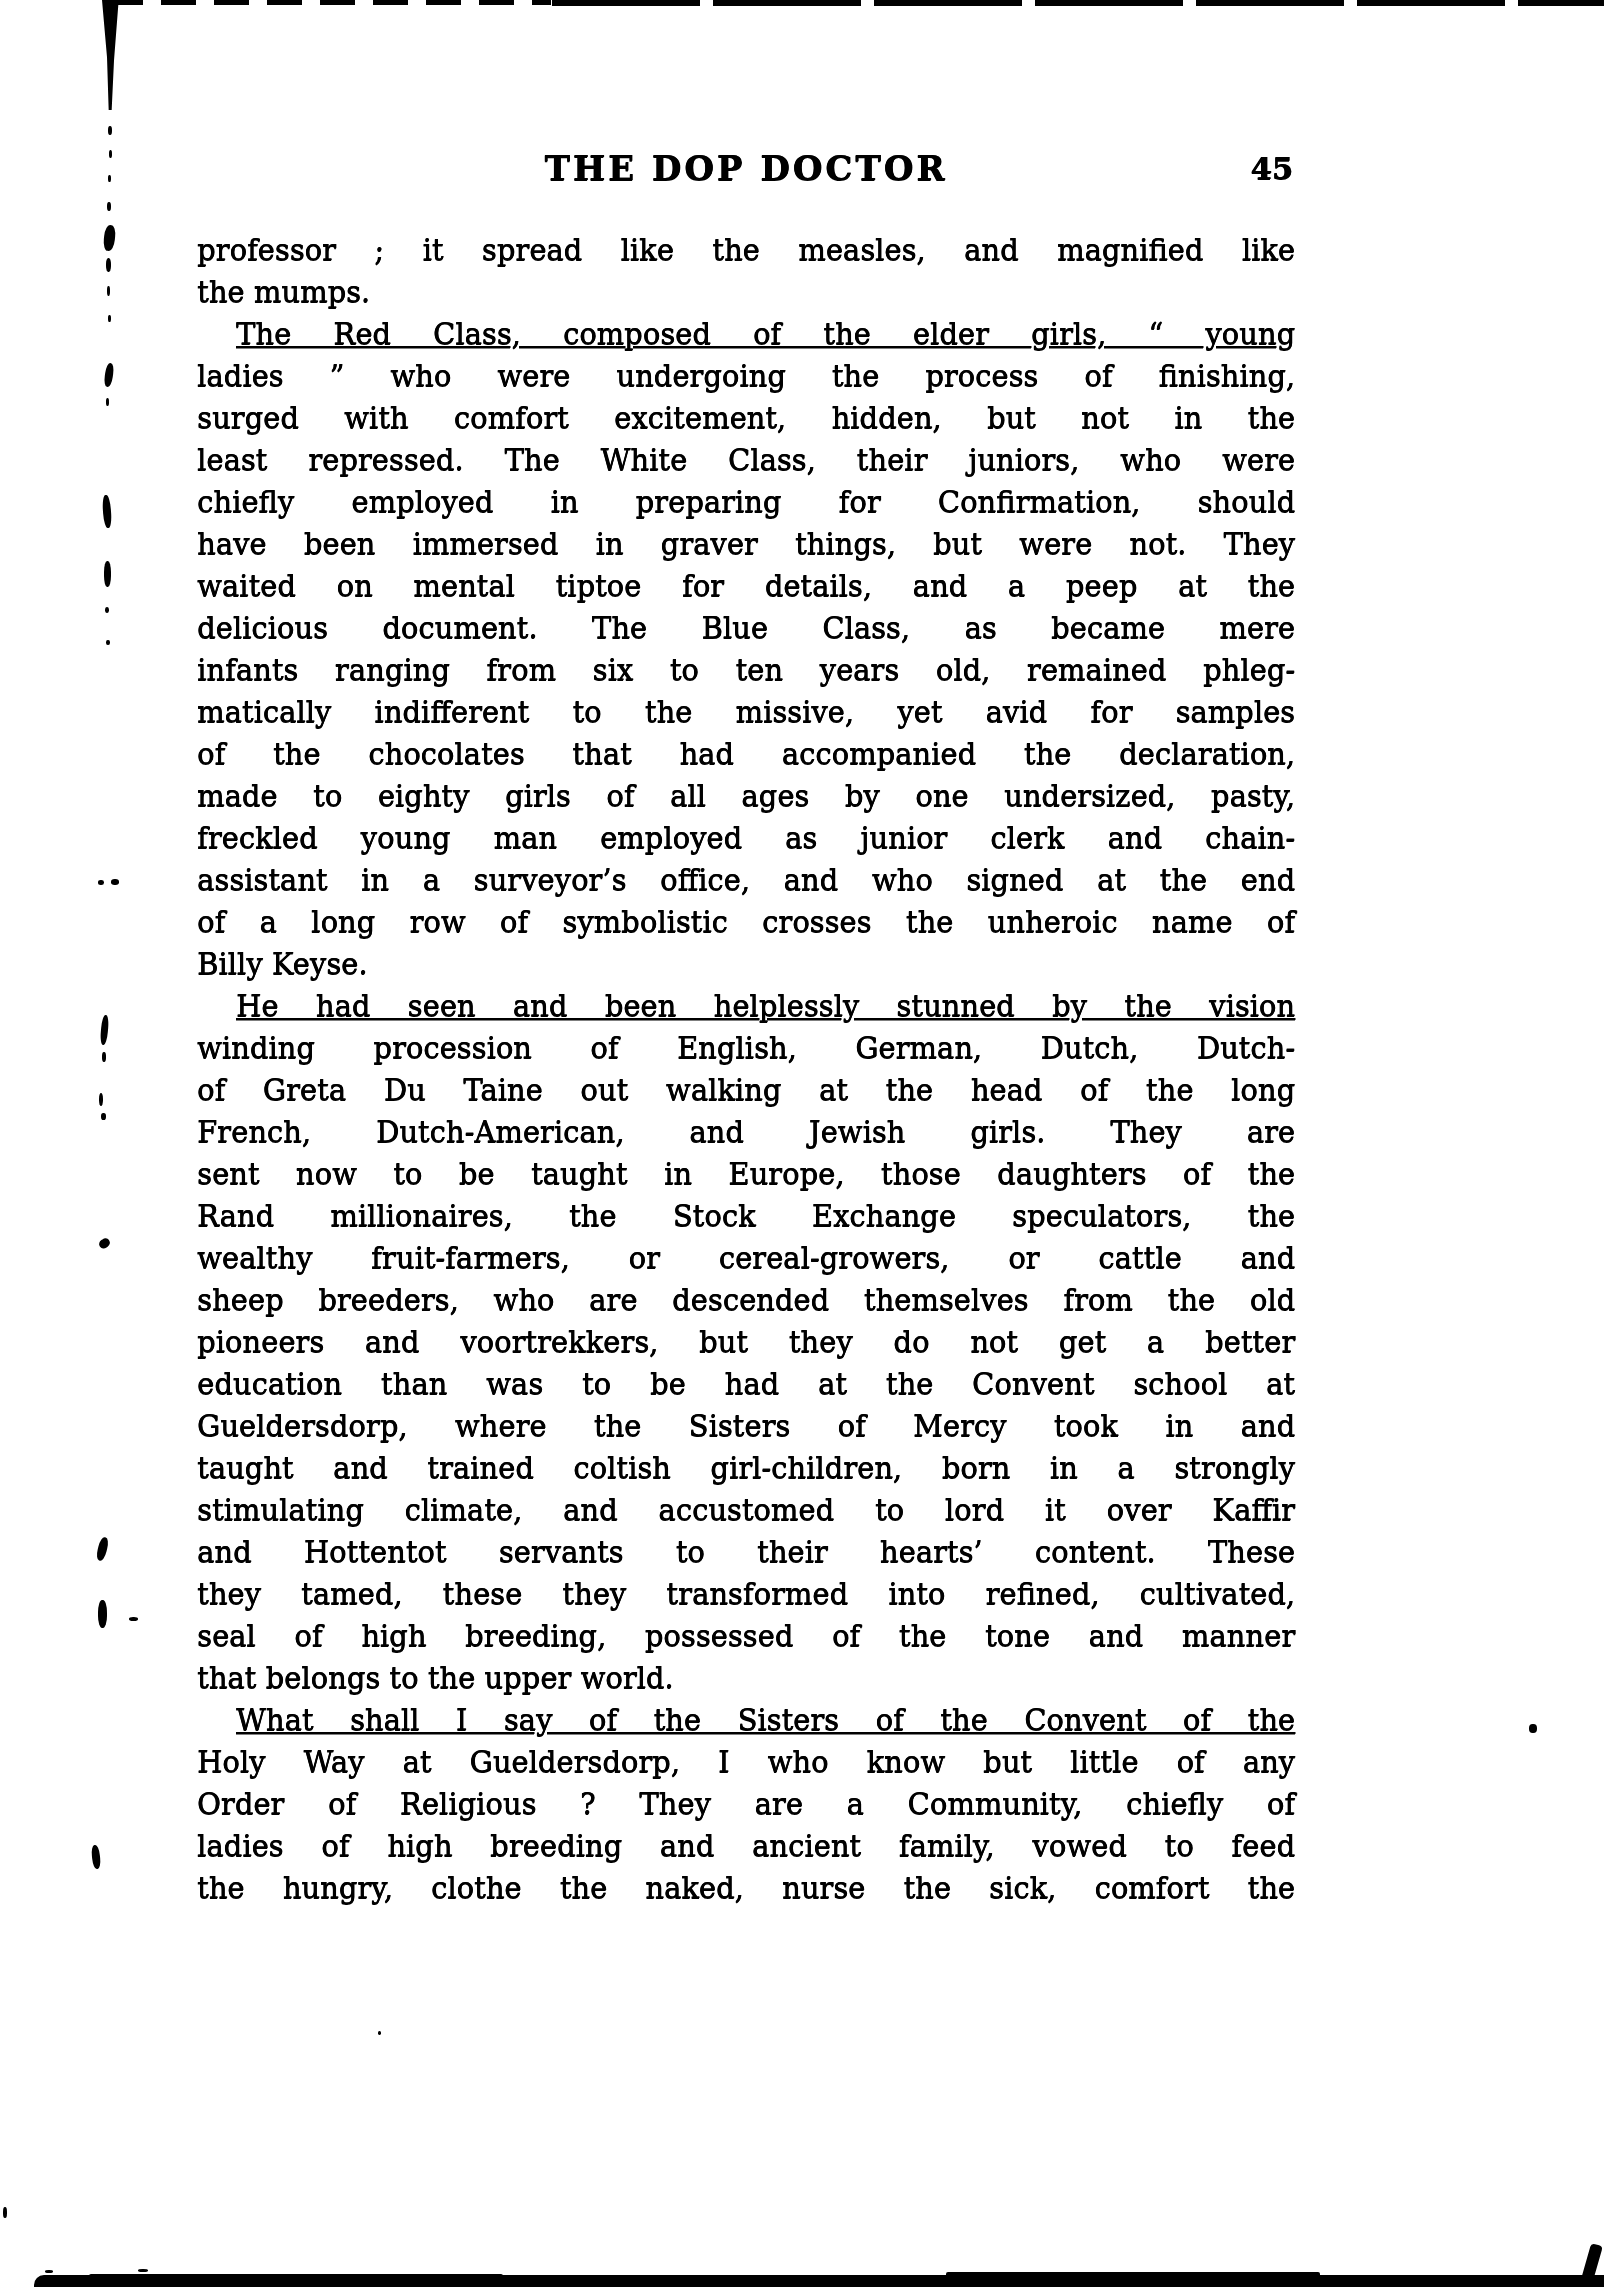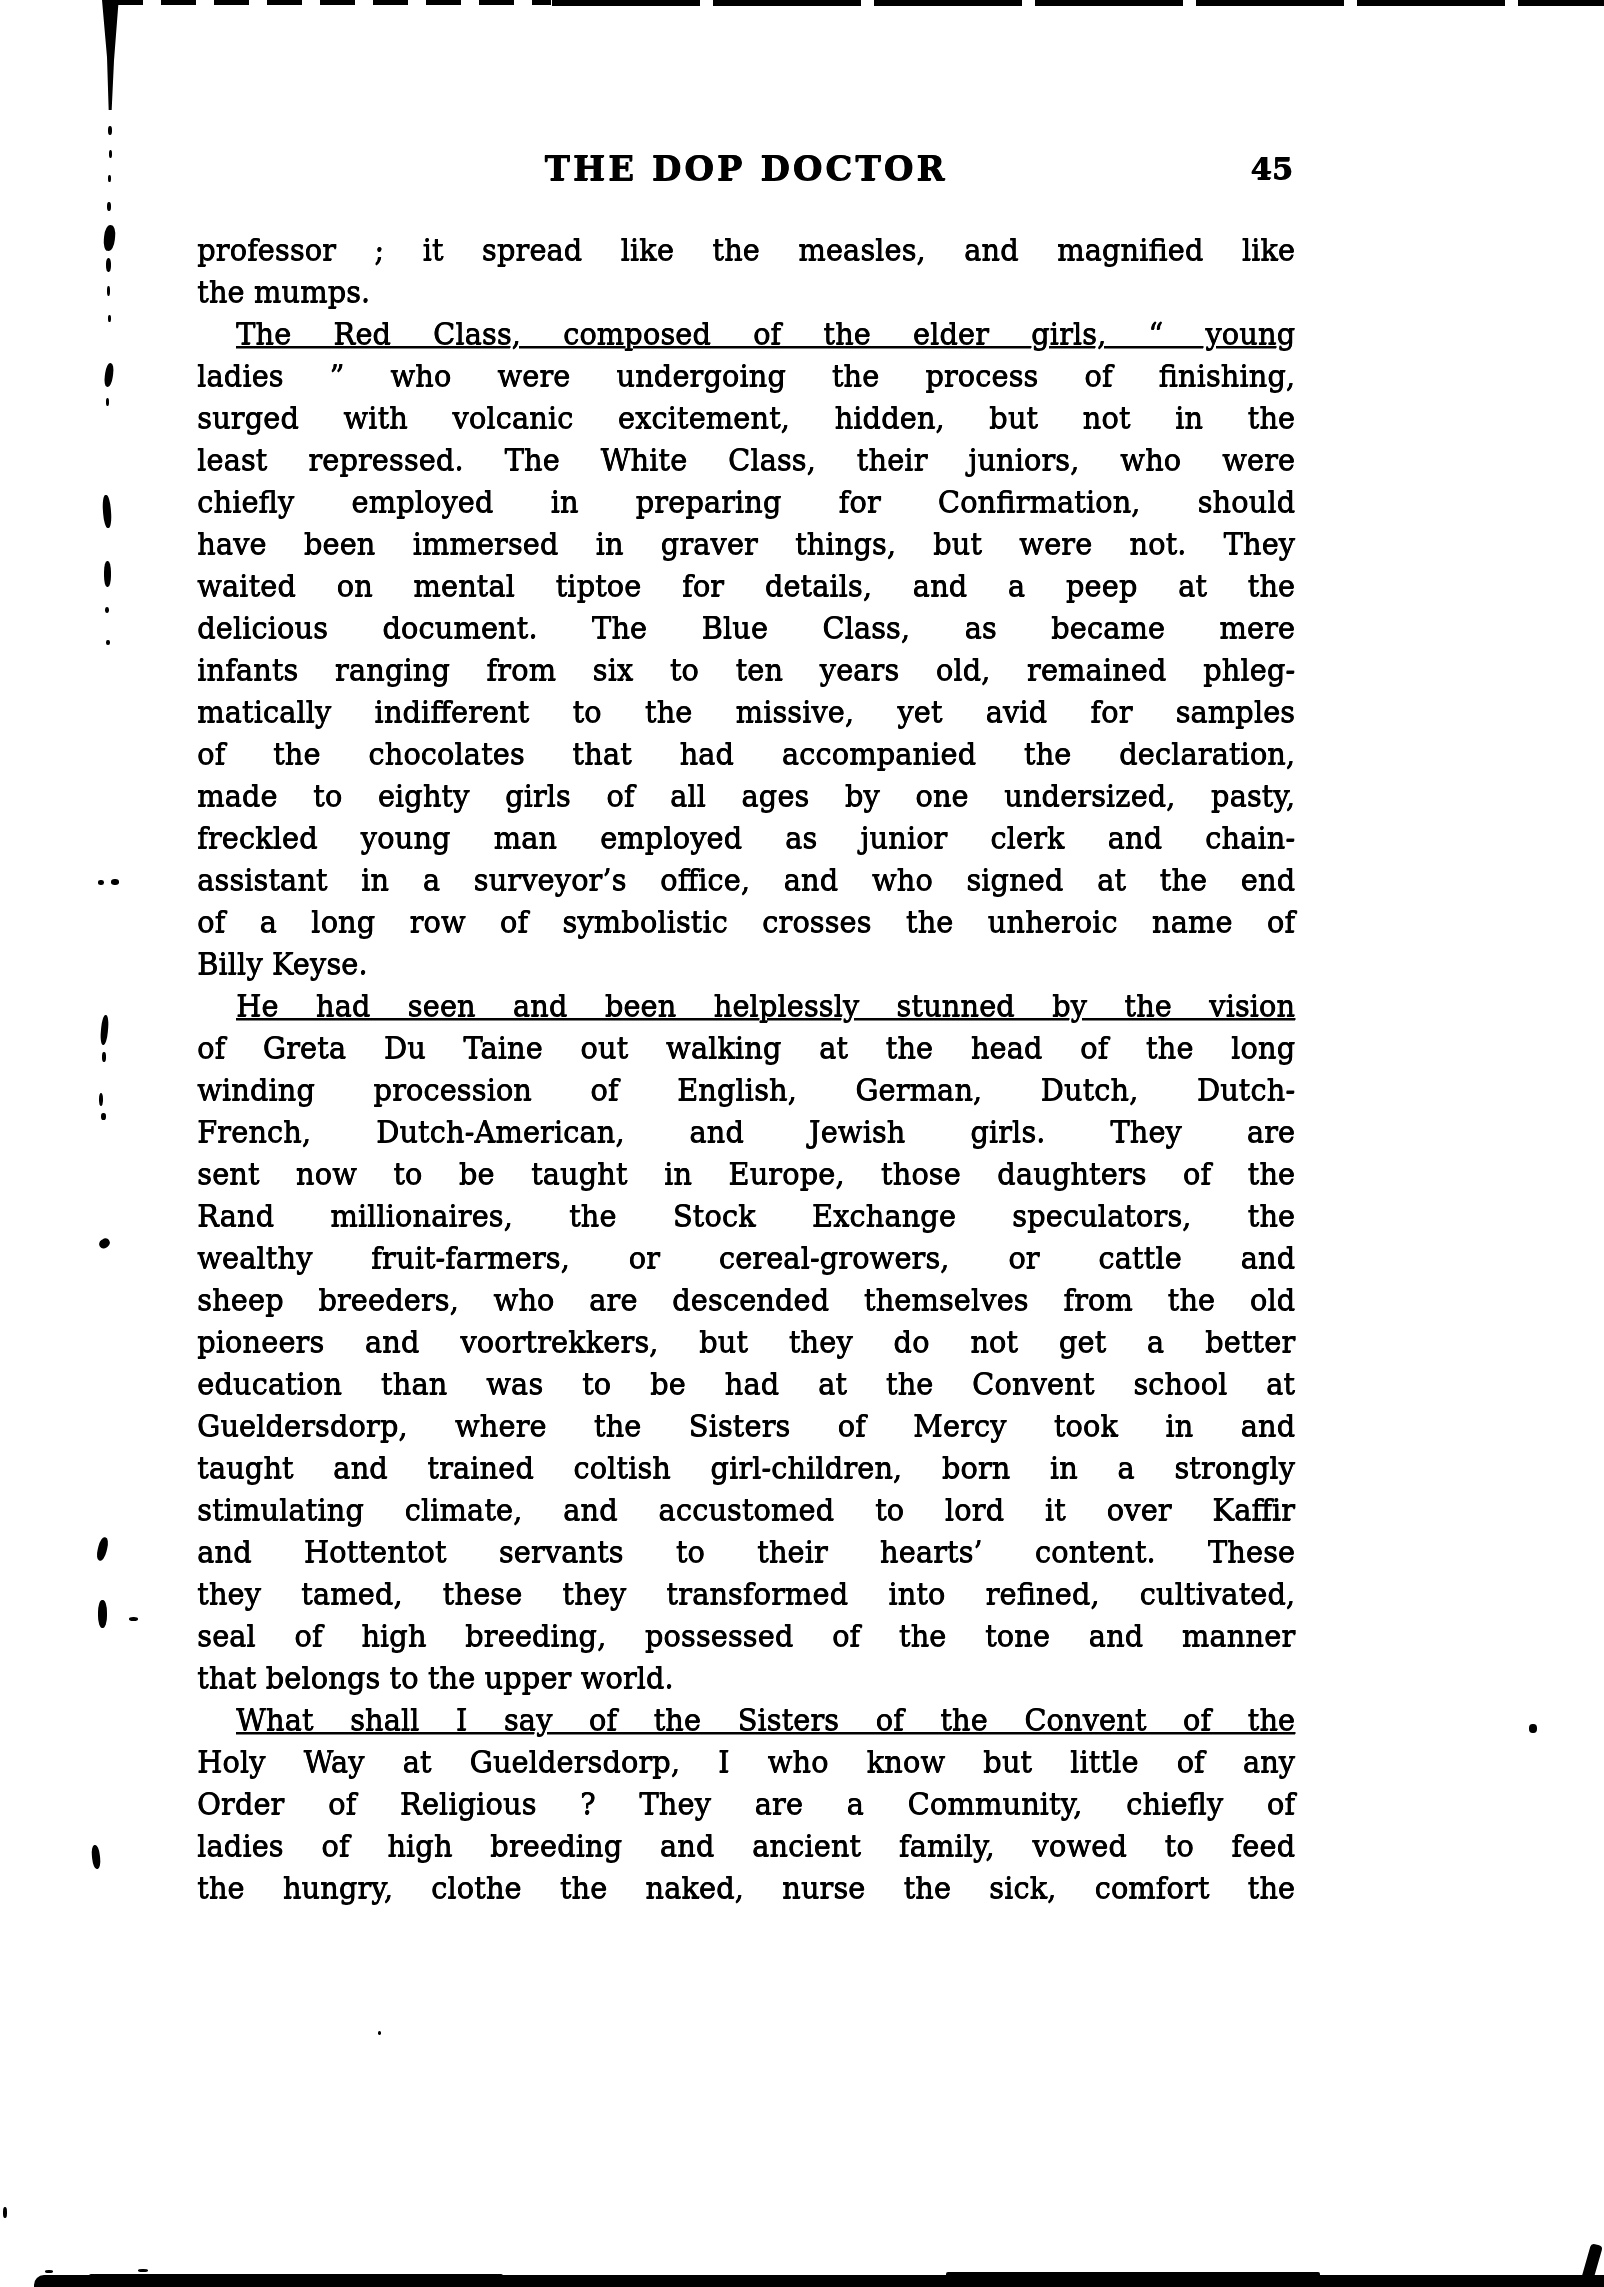--- a/index.html
+++ b/index.html
@@ -102,37 +102,37 @@
   <header class="running-head">
     <span class="head-title">THE DOP DOCTOR</span>
     <span class="page-num">45</span>
   </header>
 
   <main class="text-block">
     <div class="line">professor ; it spread like the measles, and magnified like</div>
     <div class="line pend">the mumps.</div>
     <div class="line indent">The Red Class, composed of the elder girls, “ young</div>
     <div class="line">ladies ” who were undergoing the process of finishing,</div>
-    <div class="line">surged with volcanic excitement, hidden, but not in the</div>
+    <div class="line">surged with comfort excitement, hidden, but not in the</div>
     <div class="line">least repressed. The White Class, their juniors, who were</div>
     <div class="line">chiefly employed in preparing for Confirmation, should</div>
     <div class="line">have been immersed in graver things, but were not. They</div>
     <div class="line">waited on mental tiptoe for details, and a peep at the</div>
     <div class="line">delicious document. The Blue Class, as became mere</div>
     <div class="line">infants ranging from six to ten years old, remained phleg-</div>
     <div class="line">matically indifferent to the missive, yet avid for samples</div>
     <div class="line">of the chocolates that had accompanied the declaration,</div>
     <div class="line">made to eighty girls of all ages by one undersized, pasty,</div>
     <div class="line">freckled young man employed as junior clerk and chain-</div>
     <div class="line">assistant in a surveyor’s office, and who signed at the end</div>
     <div class="line">of a long row of symbolistic crosses the unheroic name of</div>
     <div class="line pend">Billy Keyse.</div>
     <div class="line indent">He had seen and been helplessly stunned by the vision</div>
+    <div class="line">winding procession of English, German, Dutch, Dutch-</div>
     <div class="line">of Greta Du Taine out walking at the head of the long</div>
-    <div class="line">winding procession of English, German, Dutch, Dutch-</div>
     <div class="line">French, Dutch-American, and Jewish girls. They are</div>
     <div class="line">sent now to be taught in Europe, those daughters of the</div>
     <div class="line">Rand millionaires, the Stock Exchange speculators, the</div>
     <div class="line">wealthy fruit-farmers, or cereal-growers, or cattle and</div>
     <div class="line">sheep breeders, who are descended themselves from the old</div>
     <div class="line">pioneers and voortrekkers, but they do not get a better</div>
     <div class="line">education than was to be had at the Convent school at</div>
     <div class="line">Gueldersdorp, where the Sisters of Mercy took in and</div>
     <div class="line">taught and trained coltish girl-children, born in a strongly</div>
     <div class="line">stimulating climate, and accustomed to lord it over Kaffir</div>

